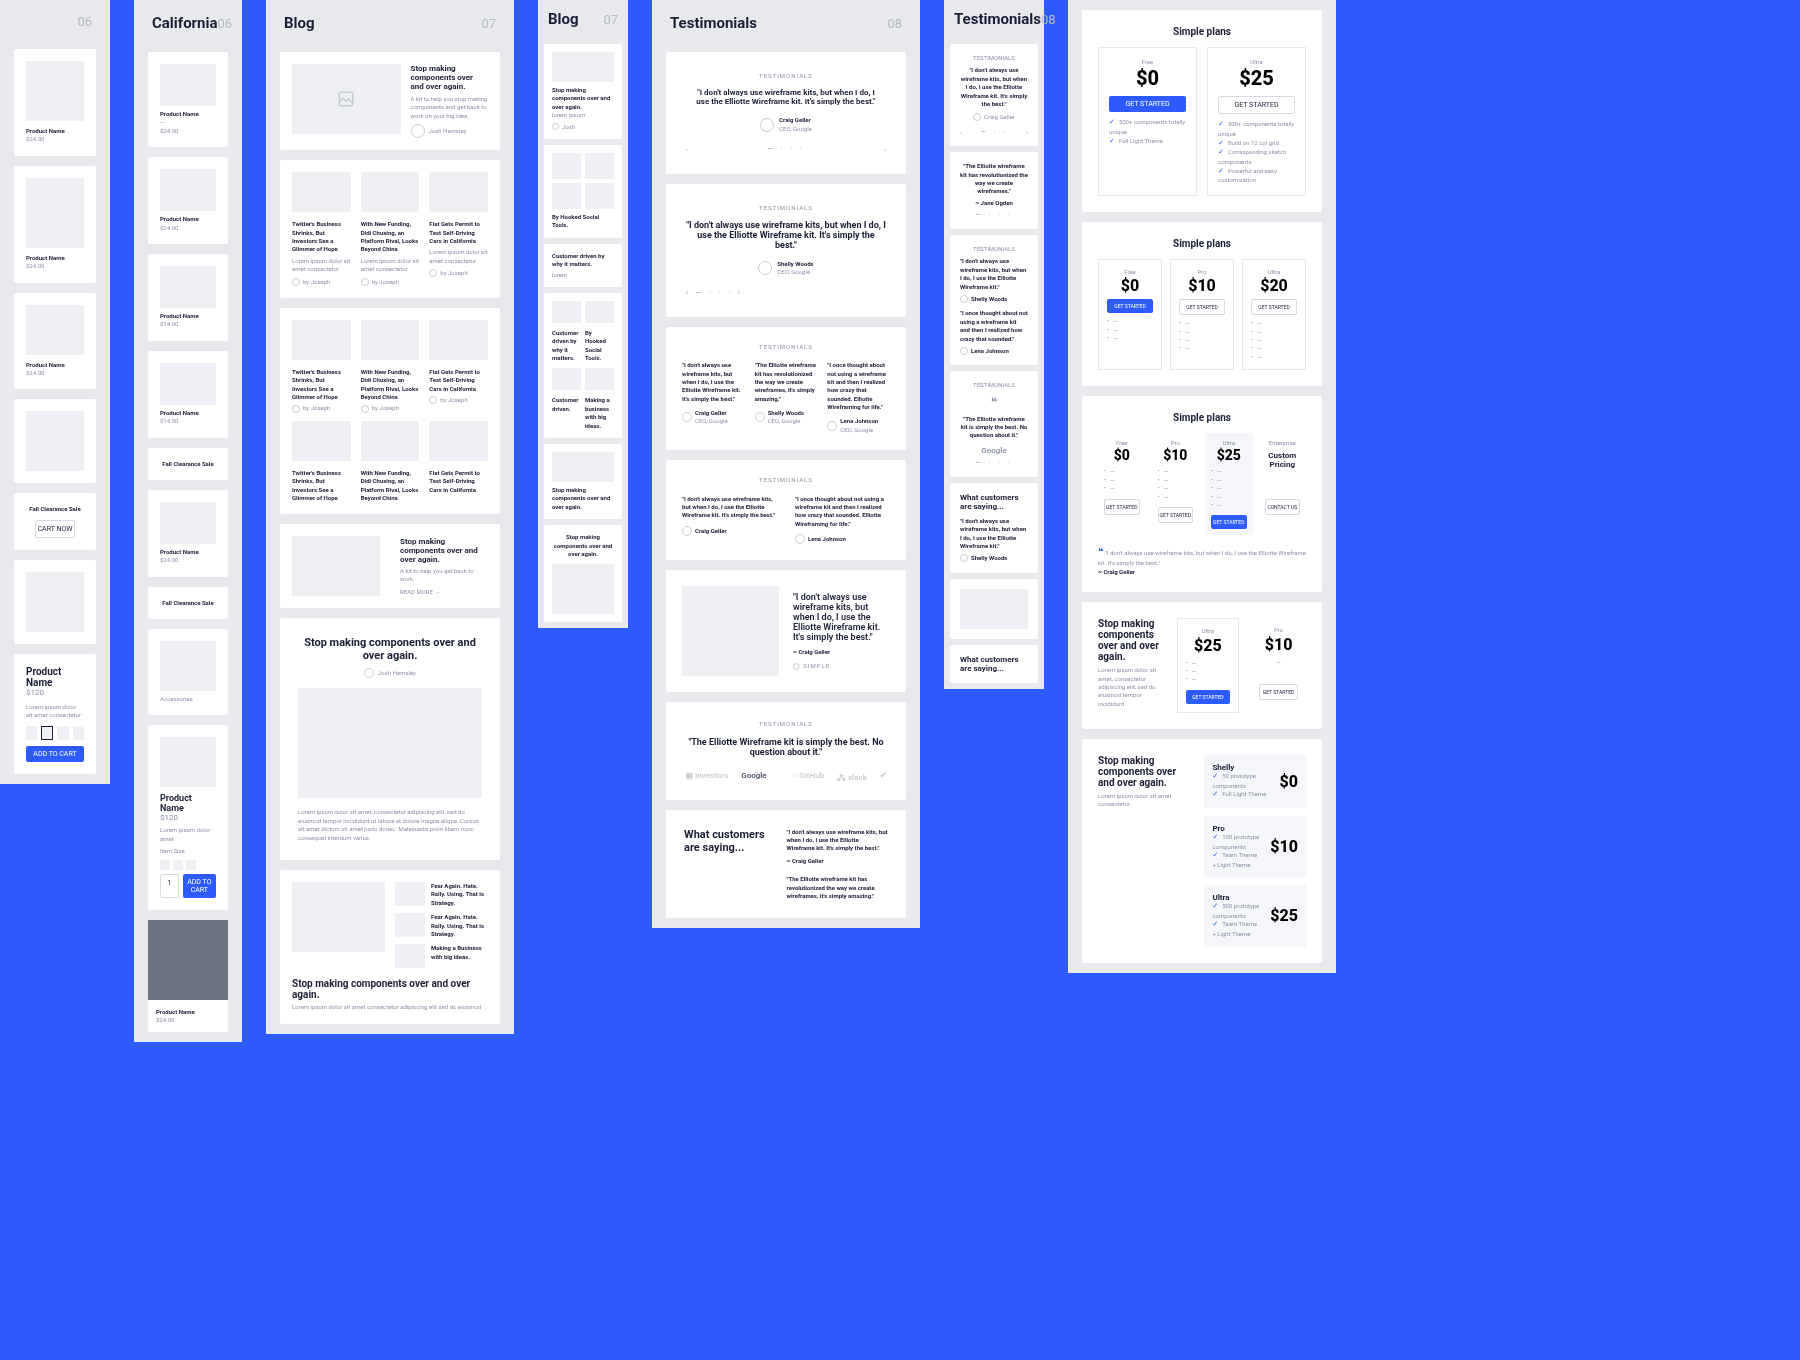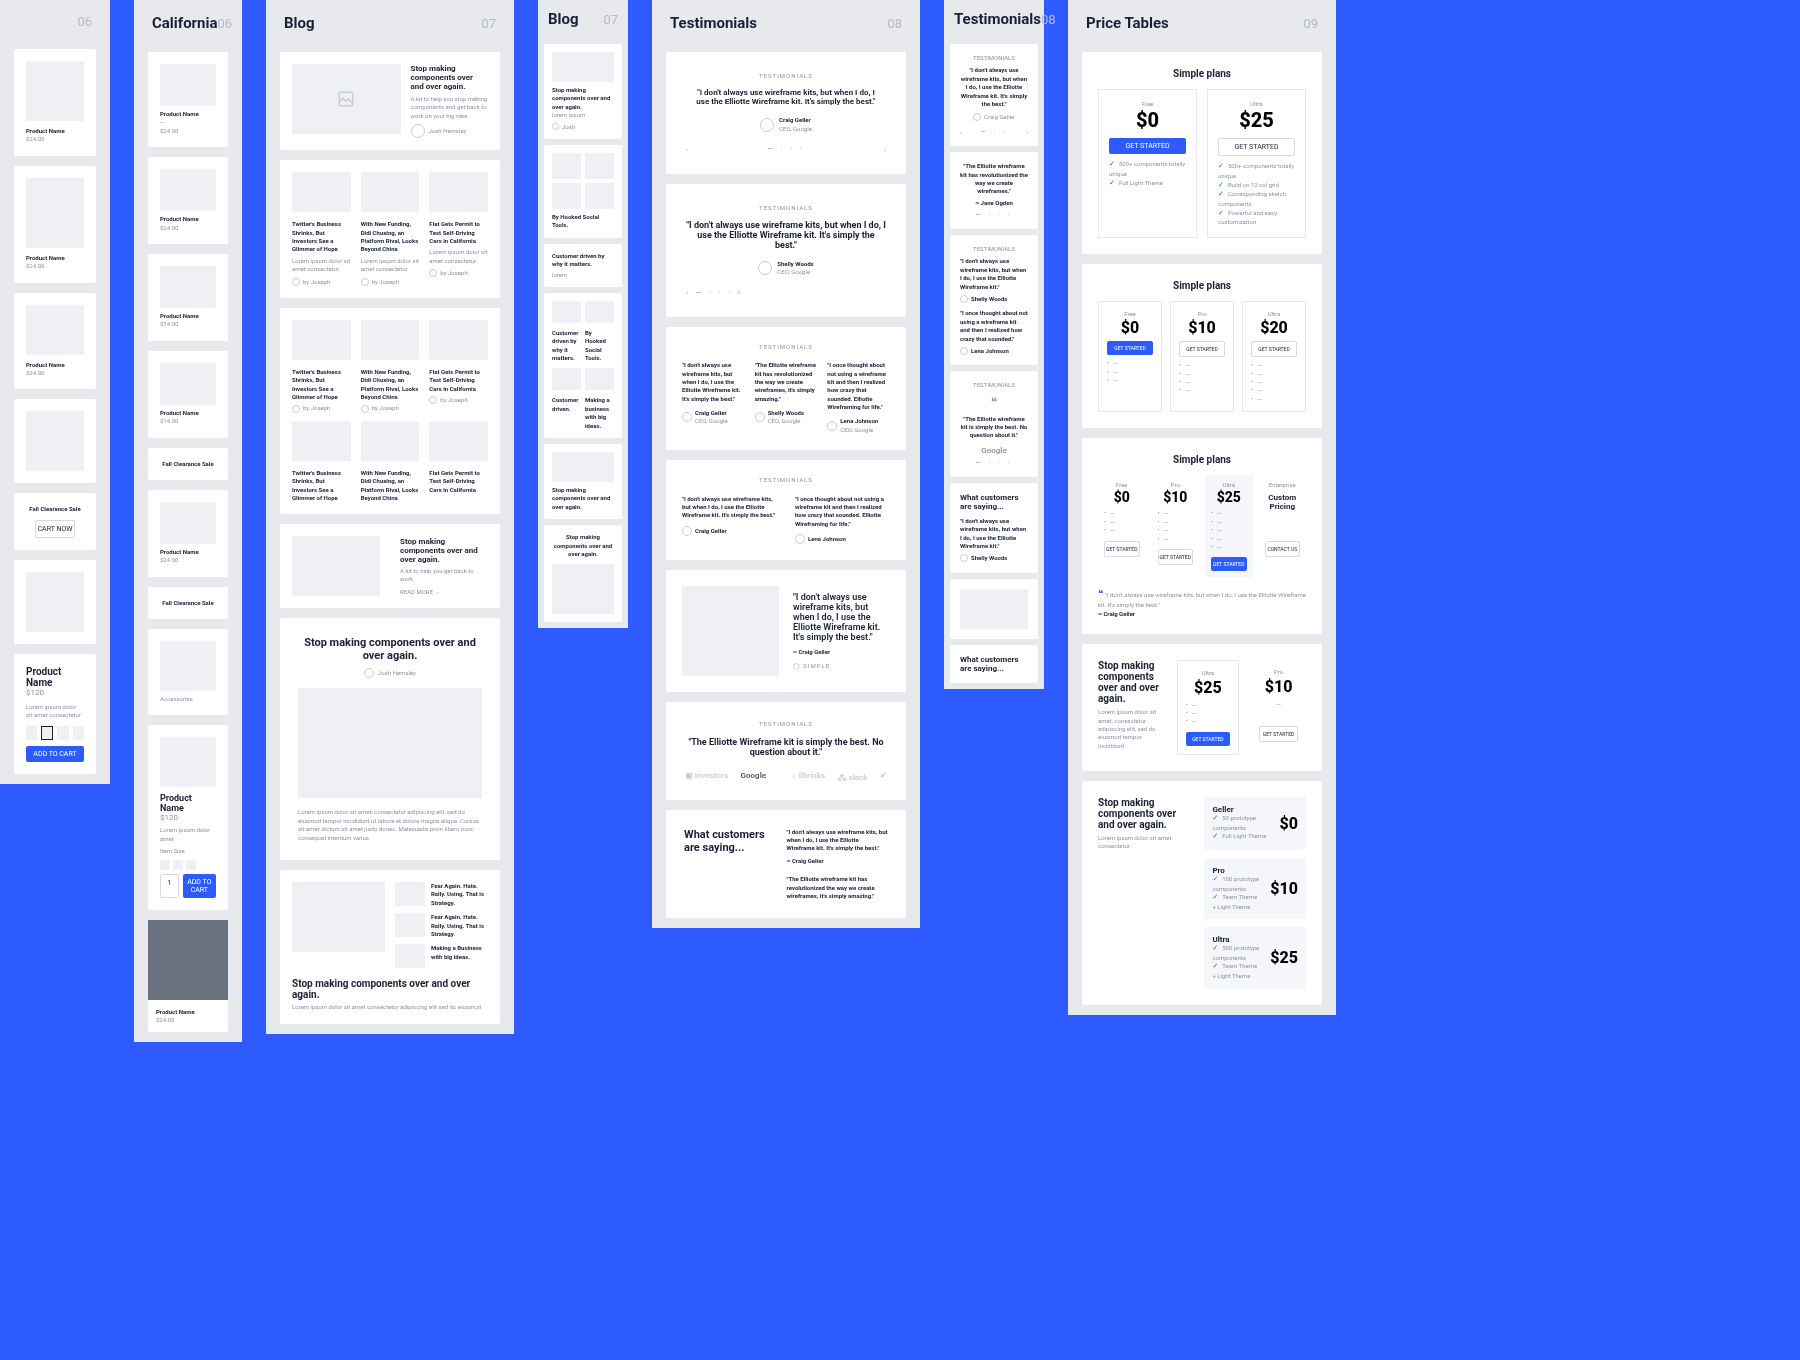--- a/index.html
+++ b/index.html
@@ -466,21 +466,21 @@
   </div>
     </div>
 
   <div class="card" style="text-align:center;padding:18px;">
     <div class="tiny muted" style="letter-spacing:1px;margin-bottom:8px;">TESTIMONIALS</div>
     <div class="t9 bold" style="max-width:200px;margin:0 auto;">"The Elliotte Wireframe kit is simply the best. No question about it."</div>
     <div class="row" style="justify-content:space-around;margin-top:14px;">
       <span class="logo">▣ Investors</span>
       <span class="logo" style="color:#4a5568;">Google</span>
       <span class="logo"></span>
-      <span class="logo">○ Shrinks</span>
+      <span class="logo">○ GitHub</span>
       <span class="logo">⁂ slack</span>
       <span class="logo">✔</span>
     </div>
   </div>
 
   <div class="card" style="padding:18px;">
       <div class="row" style="gap:18px;">
     <div style="flex:1;">
           <div class="t11 bold">What customers are saying...</div>
         </div>
@@ -546,24 +546,20 @@
     </div>
   <div class="card" style="margin:6px;padding:10px;">
       <div class="ph" style="height:40px;"></div>
     </div>
   <div class="card" style="margin:6px;padding:10px;">
       <div class="t8 bold">What customers are saying...</div>
     </div>
 </div>
 
 <div class="col" style="width:268px;">
-  <div class="col-hdr">
-      <h2>Price Tables</h2>
-      <span class="num">09</span>
-    </div>
 
   <div class="card" style="padding:16px;">
     <div class="t10 bold" style="text-align:center;margin-bottom:10px;">Simple plans</div>
     <div class="row" style="gap:10px;">
       <div style="flex:1;border:1px solid #e5e8ef;padding:10px;">
         <div class="tiny muted" style="text-align:center;">Free</div>
         <div style="font-size:20px;font-weight:800;text-align:center;">$0</div>
         <div class="btn-blue" style="margin-top:6px;">GET STARTED</div>
         <div class="tiny muted check" style="margin-top:6px;">500+ components totally unique</div>
         <div class="tiny muted check">Full Light Theme</div>
@@ -677,21 +673,21 @@
 
   <div class="card" style="padding:16px;">
       <div class="row" style="gap:14px;">
     <div style="flex:1;">
       <div class="t10 bold">Stop making components over and over again.</div>
       <div class="tiny muted" style="margin-top:4px;">Lorem ipsum dolor sit amet consectetur.</div>
     </div>
     <div style="flex:1.1;display:flex;flex-direction:column;gap:8px;">
       <div class="row" style="background:#f5f6f9;padding:8px;align-items:center;">
             <div style="flex:1;">
-              <div class="t8 bold">Geller</div>
+              <div class="t8 bold">Shelly</div>
               <div class="tiny muted check">50 prototype components</div>
               <div class="tiny muted check">Full Light Theme</div>
             </div>
             <div style="font-size:16px;font-weight:800;">$0</div>
           </div>
       <div class="row" style="background:#f5f6f9;padding:8px;align-items:center;">
             <div style="flex:1;">
               <div class="t8 bold">Pro</div>
               <div class="tiny muted check">100 prototype components</div>
               <div class="tiny muted check">Team Theme + Light Theme</div>

